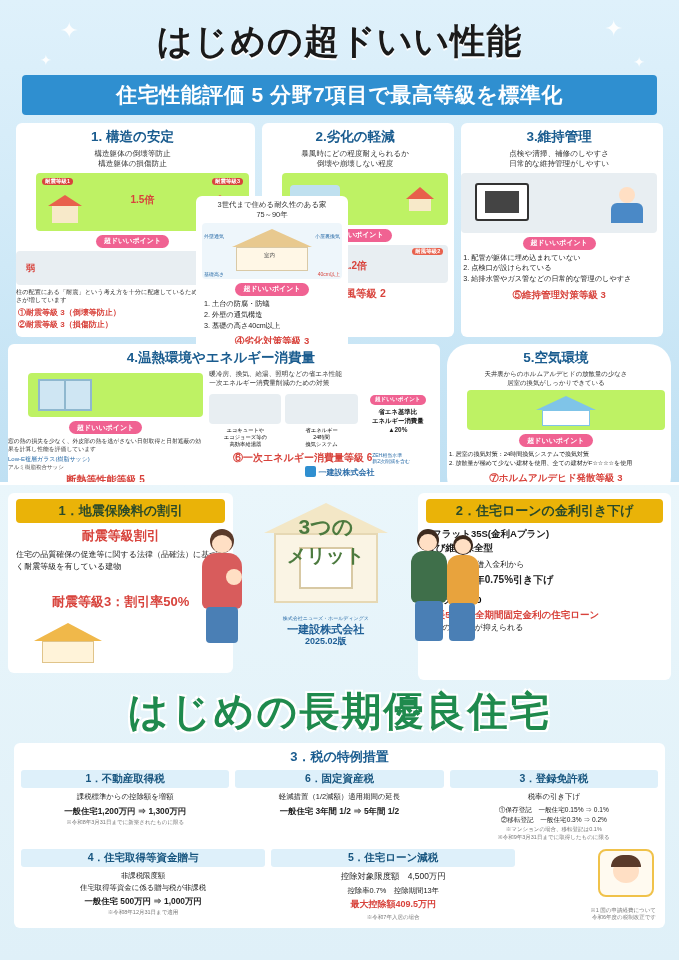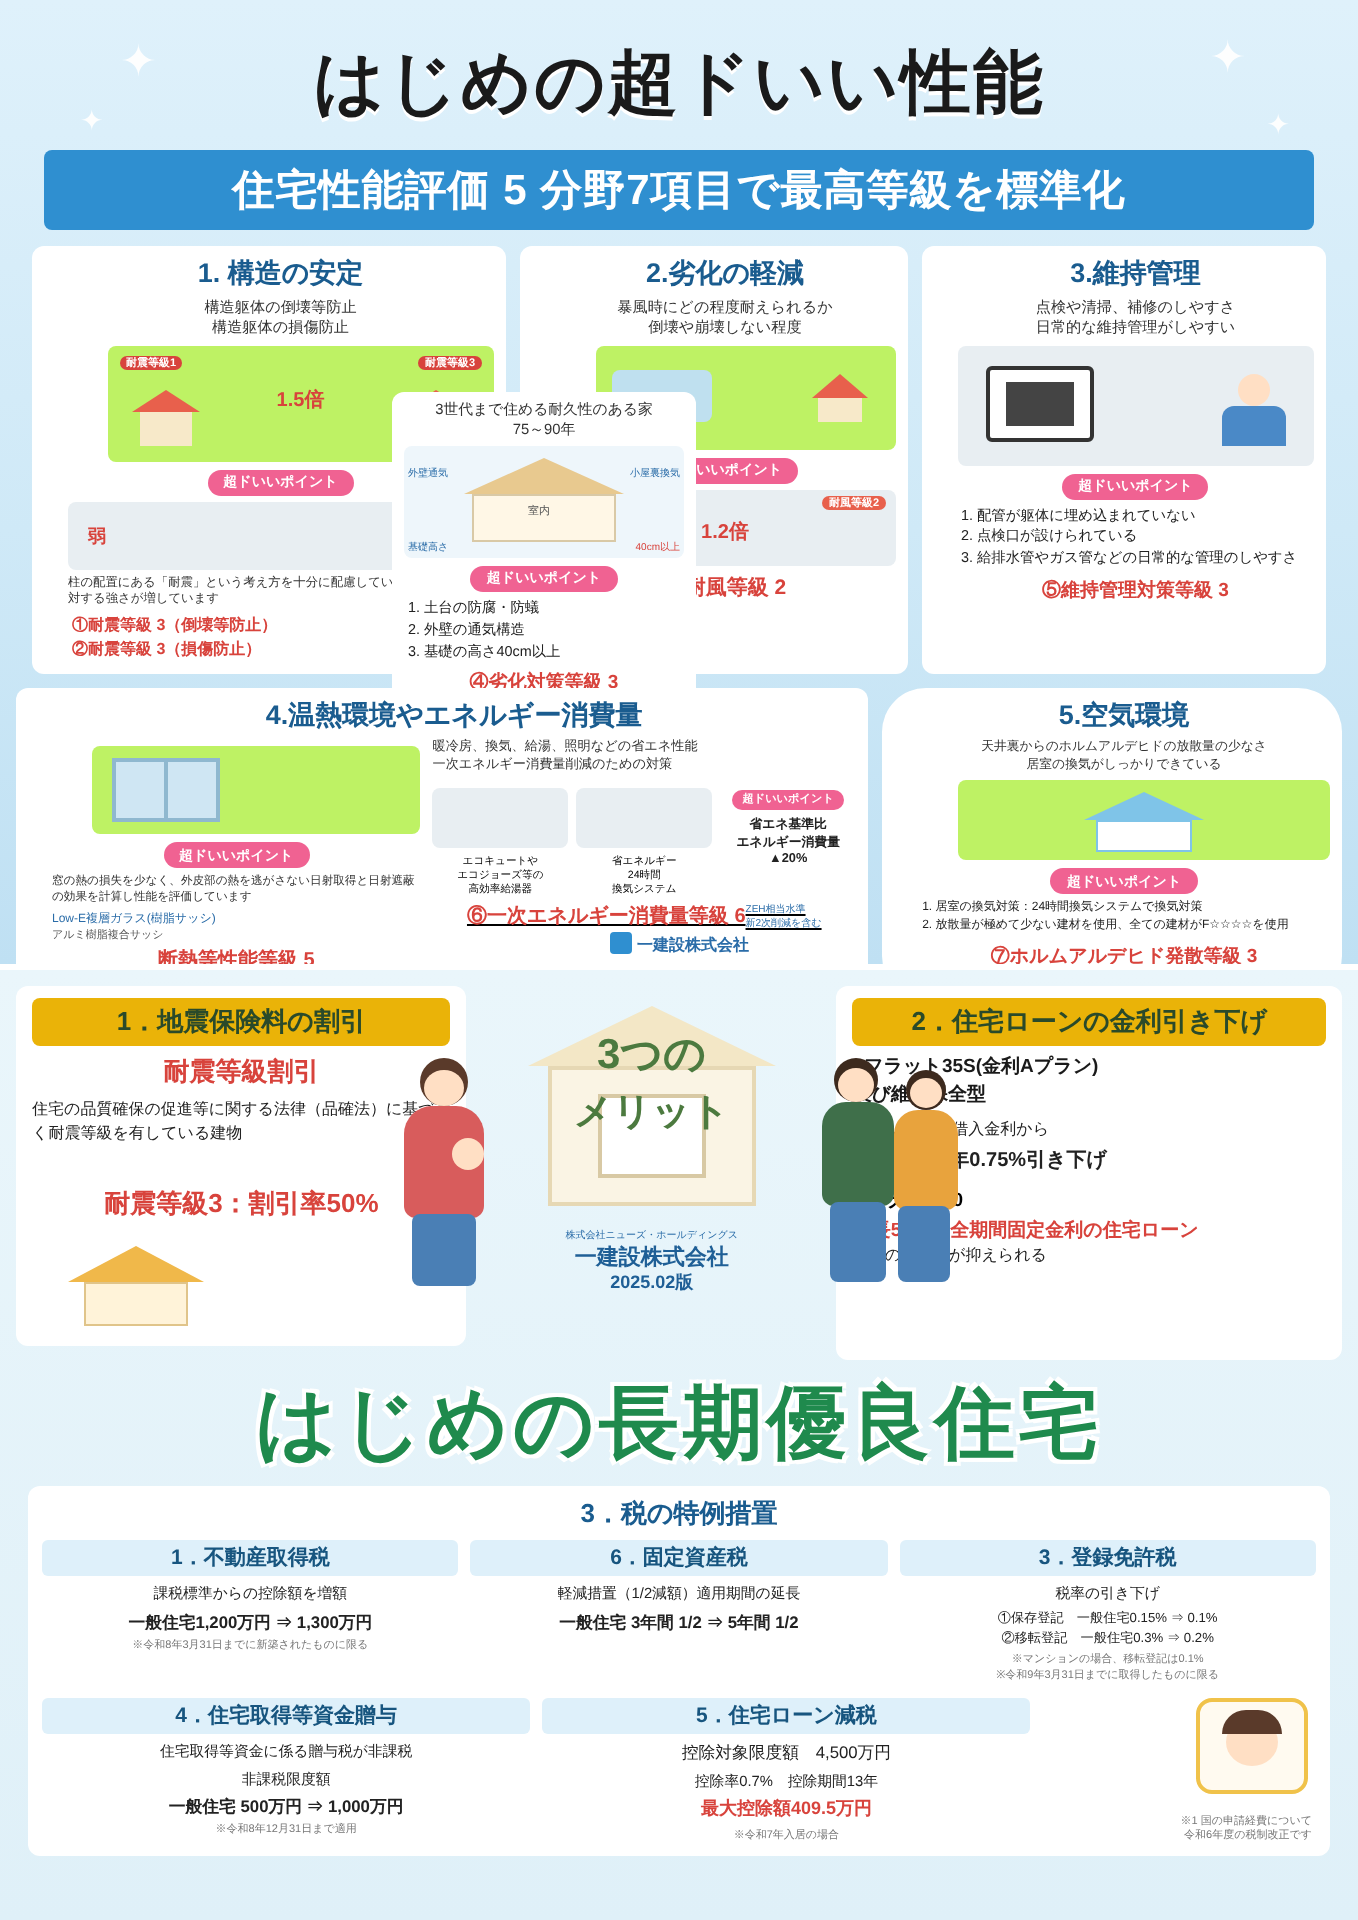--- a/index.html
+++ b/index.html
@@ -38,21 +38,21 @@
     font-weight:bold;
     border-radius:4px;
     padding:6px 4px;
     letter-spacing:.5px;
   }
 
   .row { display:flex; gap:7px; padding: 0 8px; }
   .card {
     background:#ffffff;
     border-radius:6px;
-    padding:5px 6px 6px 18px;
+    padding:5px 6px 6px 0;
     position:relative;
   }
   .card-title {
     text-align:center;
     font-size:13.5px;
     font-weight:bold;
     color:#1a5c8f;
     margin-bottom:3px;
   }
   .card-sub {
@@ -284,21 +284,21 @@
               <div style="font-size:5.3px;text-align:center;white-space:pre-line;">省エネルギー
 24時間
 換気システム</div>
             </div>
             <div style="flex:1;">
               <span class="pointbar" style="font-size:5.6px;padding:1px 5px;">超ドいいポイント</span>
               <div style="font-size:6.4px;text-align:center;white-space:pre-line;color:#222;font-weight:bold;">省エネ基準比
 エネルギー消費量 ▲20%</div>
             </div>
           </div>
-          <div style="display:flex;align-items:center;justify-content:center;gap:0;margin-top:3px;text-decoration:underline;">
+          <div style="display:flex;align-items:center;justify-content:center;gap:0;margin-top:3px;">
             <span style="color:#d8433c;font-weight:bold;font-size:10px;">⑥一次エネルギー消費量等級 6</span>
             <span style="font-size:5px;color:#2a6ca8;white-space:pre-line;">ZEH相当水準
 新2次削減を含む</span>
           </div>
         </div>
       </div>
     </div>
 
     <div class="card" style="flex:1.05;border-radius:22px;">
       <div class="card-title">5.空気環境</div>
@@ -407,22 +407,22 @@
         <div class="tax-text" style="font-size:6.6px;white-space:pre-line;margin-top:3px;">①保存登記　一般住宅0.15% ⇒ 0.1%
 ②移転登記　一般住宅0.3% ⇒ 0.2%</div>
         <div class="note" style="white-space:pre-line;">※マンションの場合、移転登記は0.1%
 ※令和9年3月31日までに取得したものに限る</div>
       </div>
     </div>
 
     <div class="tax-row" style="margin-top:8px;">
       <div class="tax-card" style="flex:1.25;">
         <div class="tax-card-title">4．住宅取得等資金贈与</div>
+        <div class="tax-text" style="margin-top:2px;">非課税限度額</div>
         <div class="tax-text">住宅取得等資金に係る贈与税が非課税</div>
-        <div class="tax-text" style="margin-top:2px;">非課税限度額</div>
         <div class="tax-text" style="font-size:8.4px;font-weight:bold;margin-top:2px;">一般住宅 500万円 ⇒ 1,000万円</div>
         <div class="note">※令和8年12月31日まで適用</div>
       </div>
       <div class="tax-card" style="flex:1.25;">
         <div class="tax-card-title">5．住宅ローン減税</div>
         <div class="tax-text" style="font-size:8.4px;">
           <span>控除対象限度額　4,500万円</span>
         </div>
         <div class="tax-text" style="margin-top:2px;">控除率0.7%　控除期間13年</div>
         <div class="tax-text" style="color:#d8433c;font-weight:bold;font-size:9px;margin-top:2px;">最大控除額409.5万円</div>

